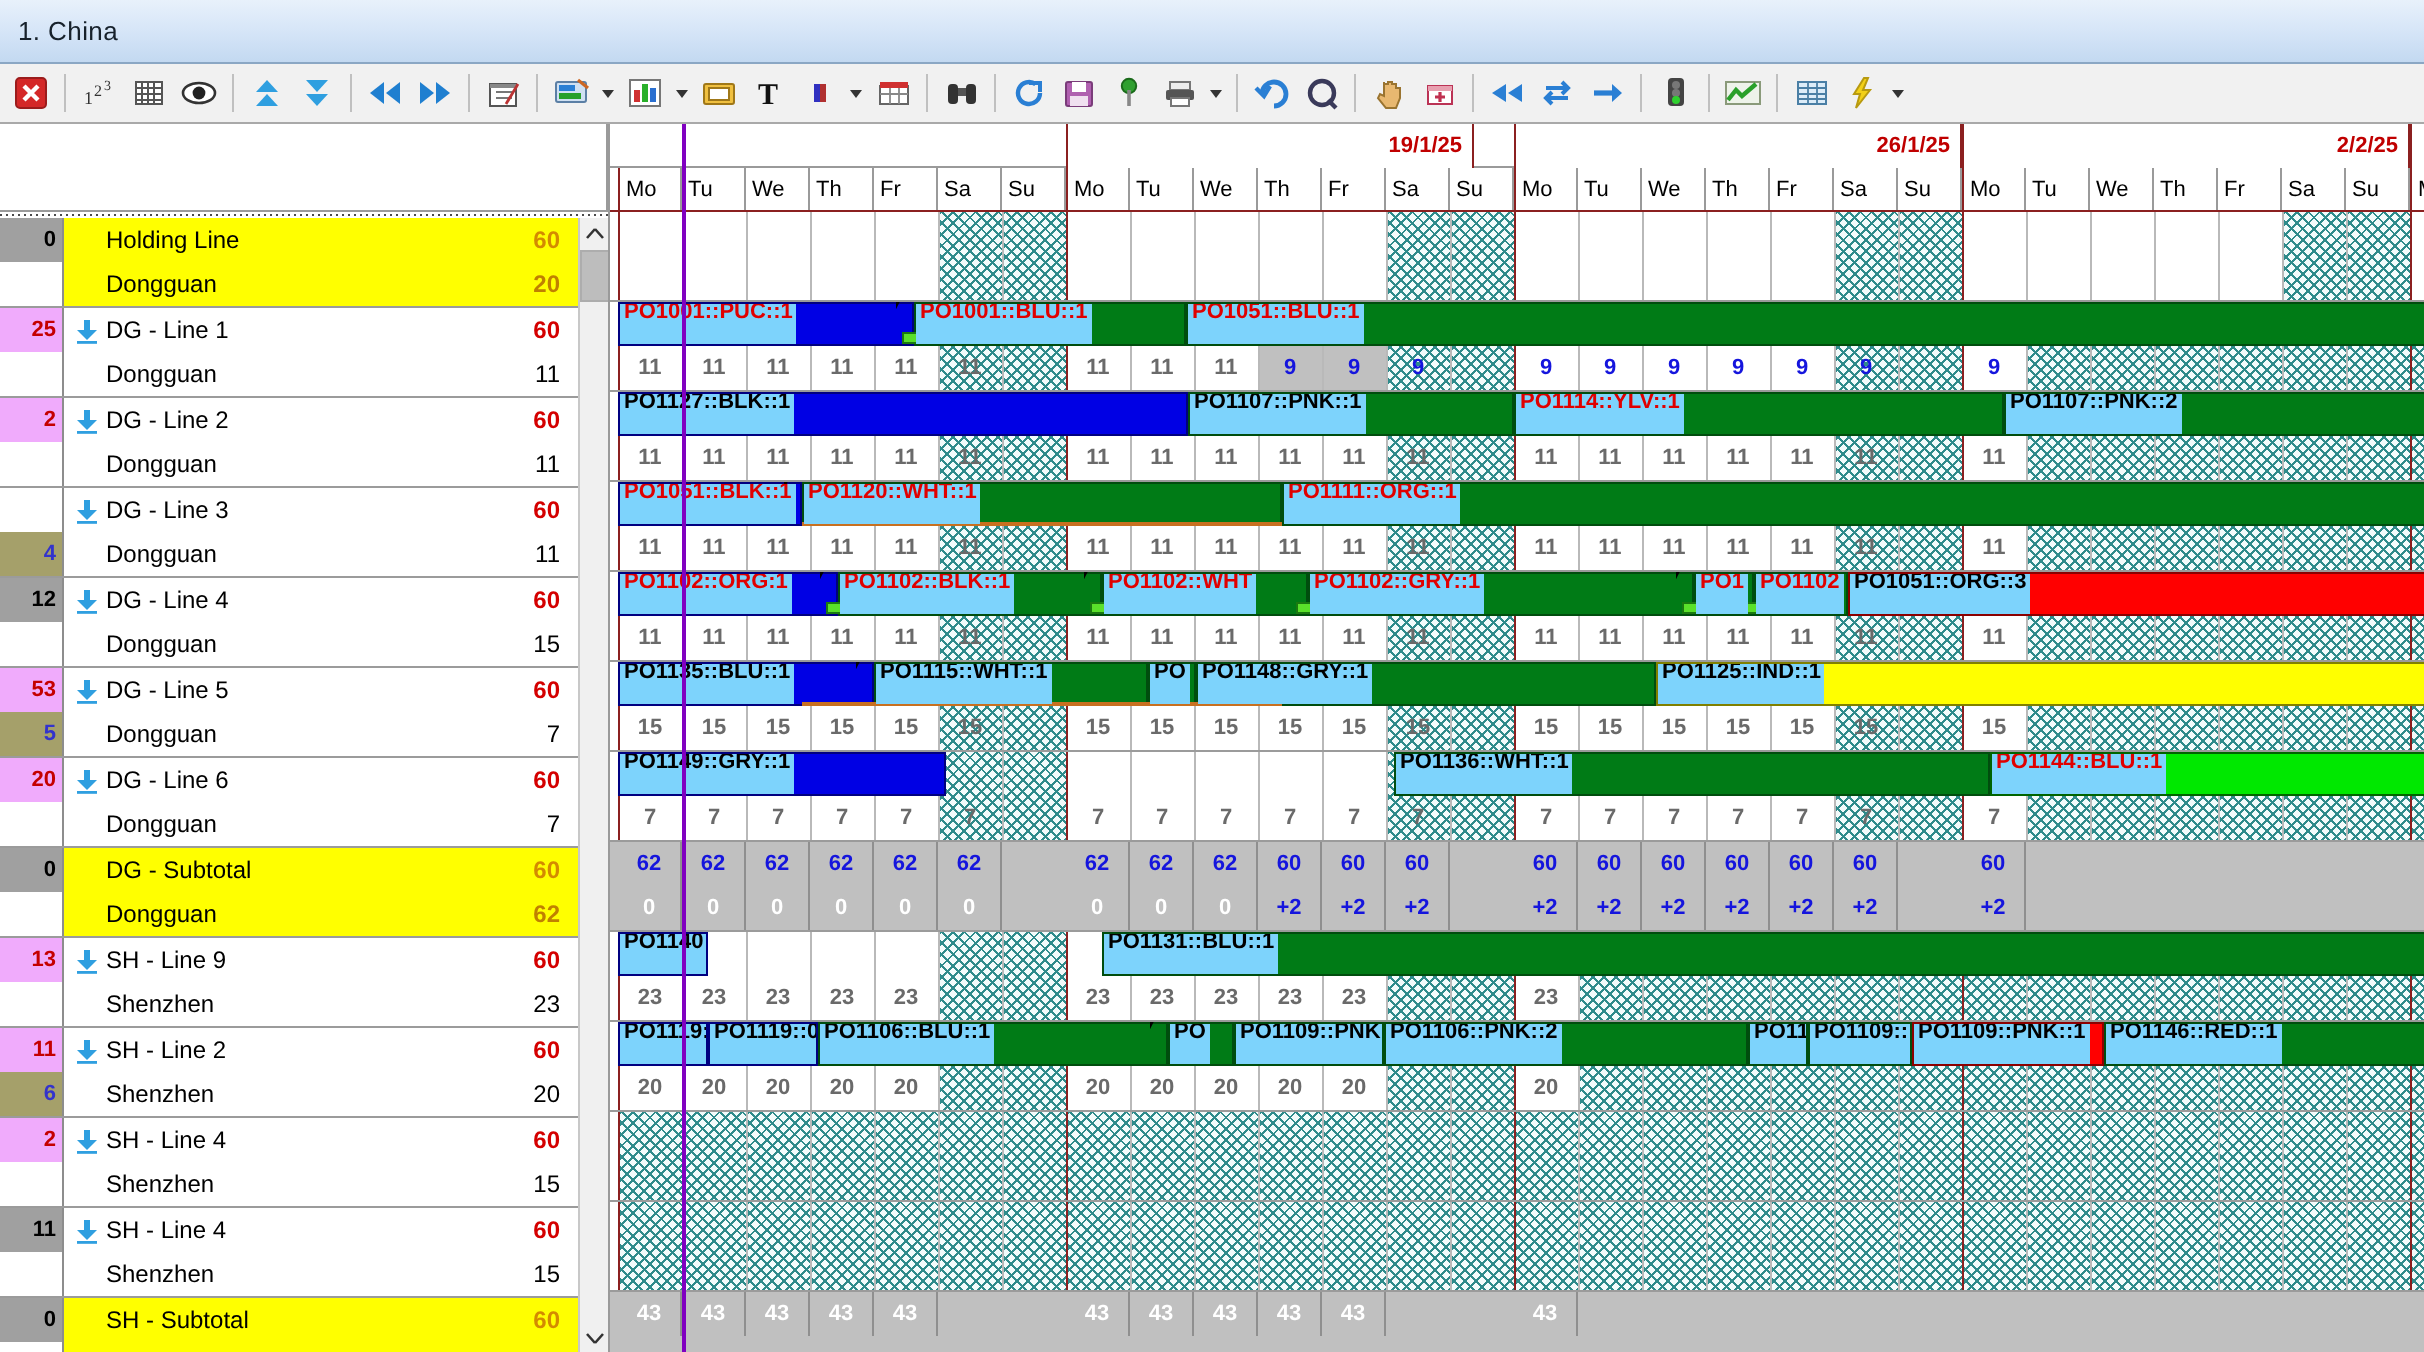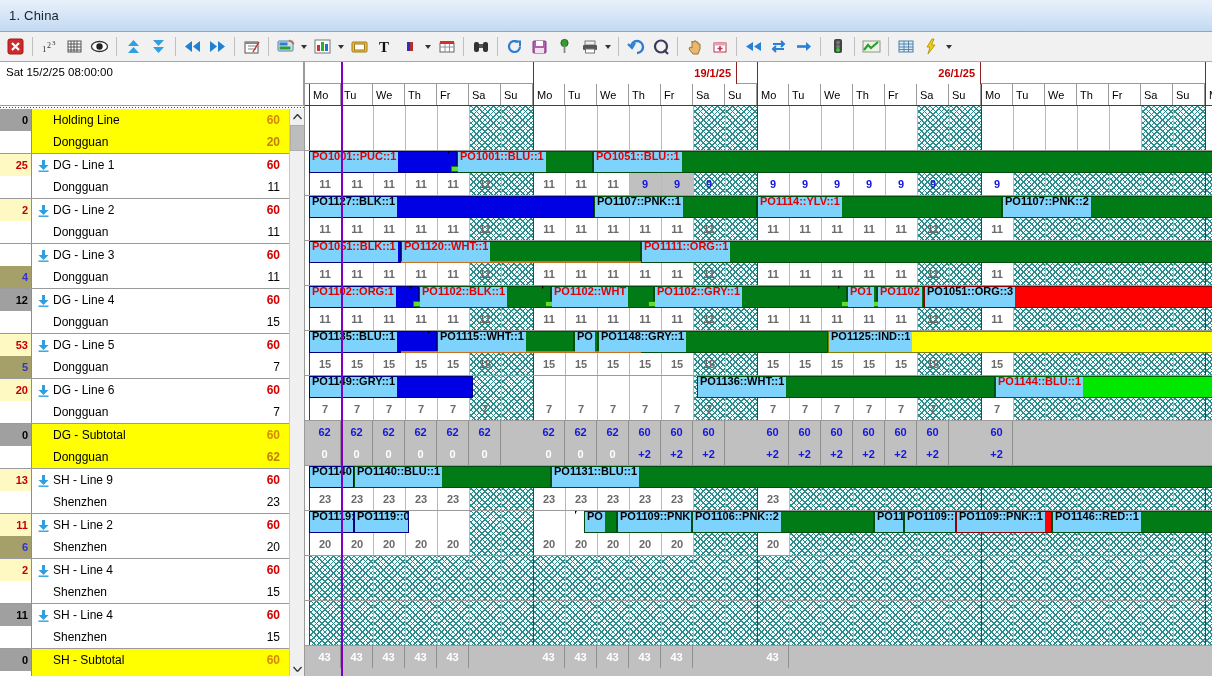--- a/index.html
+++ b/index.html
@@ -101,21 +101,21 @@
     border-right: 1px solid #8d8d8d;
     display: flex; flex-direction: column;
   }
   .badge {
     height: 22.5px;
     display: flex; align-items: center; justify-content: flex-end;
     padding-right: 3px;
     font-size: 11px; font-weight: bold;
     background: #ffffff;
   }
-  .badge.teal  { background: #fef9c3; color: #c40000; padding-left: 24px; }
+  .badge.teal  { background: #f0abfc; color: #c40000; padding-left: 24px; }
   .badge.gray  { background: #a0a0a0; color: #000000; }
   .badge.olive { background: #a5a06a; color: #3333cc; }
   .badge.empty { background: #ffffff; color: transparent; }
   .lbody {
     flex: 1;
     display: flex; flex-direction: column;
     background: #ffffff;
   }
   .lline {
     height: 22.5px;
@@ -547,21 +547,20 @@
       </svg>
   </div>
   <div class="tb-arrow"></div>
 </div>
 
 <div id="main">
 
   <div id="leftpane">
 
     <div id="infobox">
-      <div>Sat 15/2/25 08:00:00</div>
     </div>
     <div id="dotted-sep"></div>
 
     <div id="rowlist">
         <div class="lrow yellow">
           <div class="badgecol">
             <div class="badge gray">0</div>
             <div class="badge empty"></div>
           </div>
           <div class="lbody">
@@ -894,20 +893,21 @@
           </svg>
       </div>
     </div>
   </div>
 
   <div id="rightpane">
     <div id="timehdr">
       <div class="wkrow" id="wkrow">
           <div class="wkcell" style="left: 228px; width: 204px;">19/1/25</div>
           <div class="wkcell" style="left: 452px; width: 224px;">26/1/25</div>
+          <div class="wkcell" style="left: 676px; width: 224px;">2/2/25</div>
           <div class="wkcell" style="left: 900px; width: 224px;"></div>
         </div>
       <div class="dayrow" id="dayrow">
           <div class="daycell wkstart" style="left: 4px; width: 32px;">Mo</div>
           <div class="daycell" style="left: 36px; width: 32px;">Tu</div>
           <div class="daycell" style="left: 68px; width: 32px;">We</div>
           <div class="daycell" style="left: 100px; width: 32px;">Th</div>
           <div class="daycell" style="left: 132px; width: 32px;">Fr</div>
           <div class="daycell" style="left: 164px; width: 32px;">Sa</div>
           <div class="daycell" style="left: 196px; width: 32px;">Su</div>
@@ -1557,23 +1557,20 @@
           <div class="gline" style="left: 708px;"></div>
           <div class="gline" style="left: 740px;"></div>
           <div class="gline" style="left: 772px;"></div>
           <div class="gline" style="left: 804px;"></div>
           <div class="gline" style="left: 836px;"></div>
           <div class="gline" style="left: 868px;"></div>
           <div class="gline wk" style="left: 900px;"></div>
           <div class="bar blue" style="left: 4px; width: 45px; top: 0px;">
             <span class="lbl dk">PO1140</span>
           </div>
-          <div class="bar green" style="left: 49px; width: 197px; top: 0px;">
-            <span class="lbl dk">PO1140::BLU::1</span>
-          </div>
           <div class="bar green" style="left: 246px; width: 665px; top: 0px;">
             <span class="lbl dk">PO1131::BLU::1</span>
           </div>
           <div class="capnum" style="left: 4px; top: 22px; width: 32px;">23</div>
           <div class="capnum" style="left: 36px; top: 22px; width: 32px;">23</div>
           <div class="capnum" style="left: 68px; top: 22px; width: 32px;">23</div>
           <div class="capnum" style="left: 100px; top: 22px; width: 32px;">23</div>
           <div class="capnum" style="left: 132px; top: 22px; width: 32px;">23</div>
           <div class="capnum" style="left: 228px; top: 22px; width: 32px;">23</div>
           <div class="capnum" style="left: 260px; top: 22px; width: 32px;">23</div>
@@ -1628,20 +1625,23 @@
           <div class="gline" style="left: 772px;"></div>
           <div class="gline" style="left: 804px;"></div>
           <div class="gline" style="left: 836px;"></div>
           <div class="gline" style="left: 868px;"></div>
           <div class="gline wk" style="left: 900px;"></div>
           <div class="bar blue" style="left: 4px; width: 45px; top: 0px;">
             <span class="lbl dk">PO1119::</span>
           </div>
           <div class="bar blue" style="left: 49px; width: 55px; top: 0px;">
             <span class="lbl dk">PO1119::0</span>
+          </div>
+          <div class="bar green" style="left: 104px; width: 175px; top: 0px;">
+            <span class="lbl dk">PO1106::BLU::1</span>
           </div>
           <div class="bar green" style="left: 279px; width: 33px; top: 0px;">
             <span class="lbl dk">PO</span>
           </div>
           <div class="slash" style="left: 270px; top: 0px;"></div>
           <div class="bar green" style="left: 312px; width: 75px; top: 0px;">
             <span class="lbl dk">PO1109::PNK</span>
           </div>
           <div class="bar green" style="left: 387px; width: 182px; top: 0px;">
             <span class="lbl dk">PO1106::PNK::2</span>

